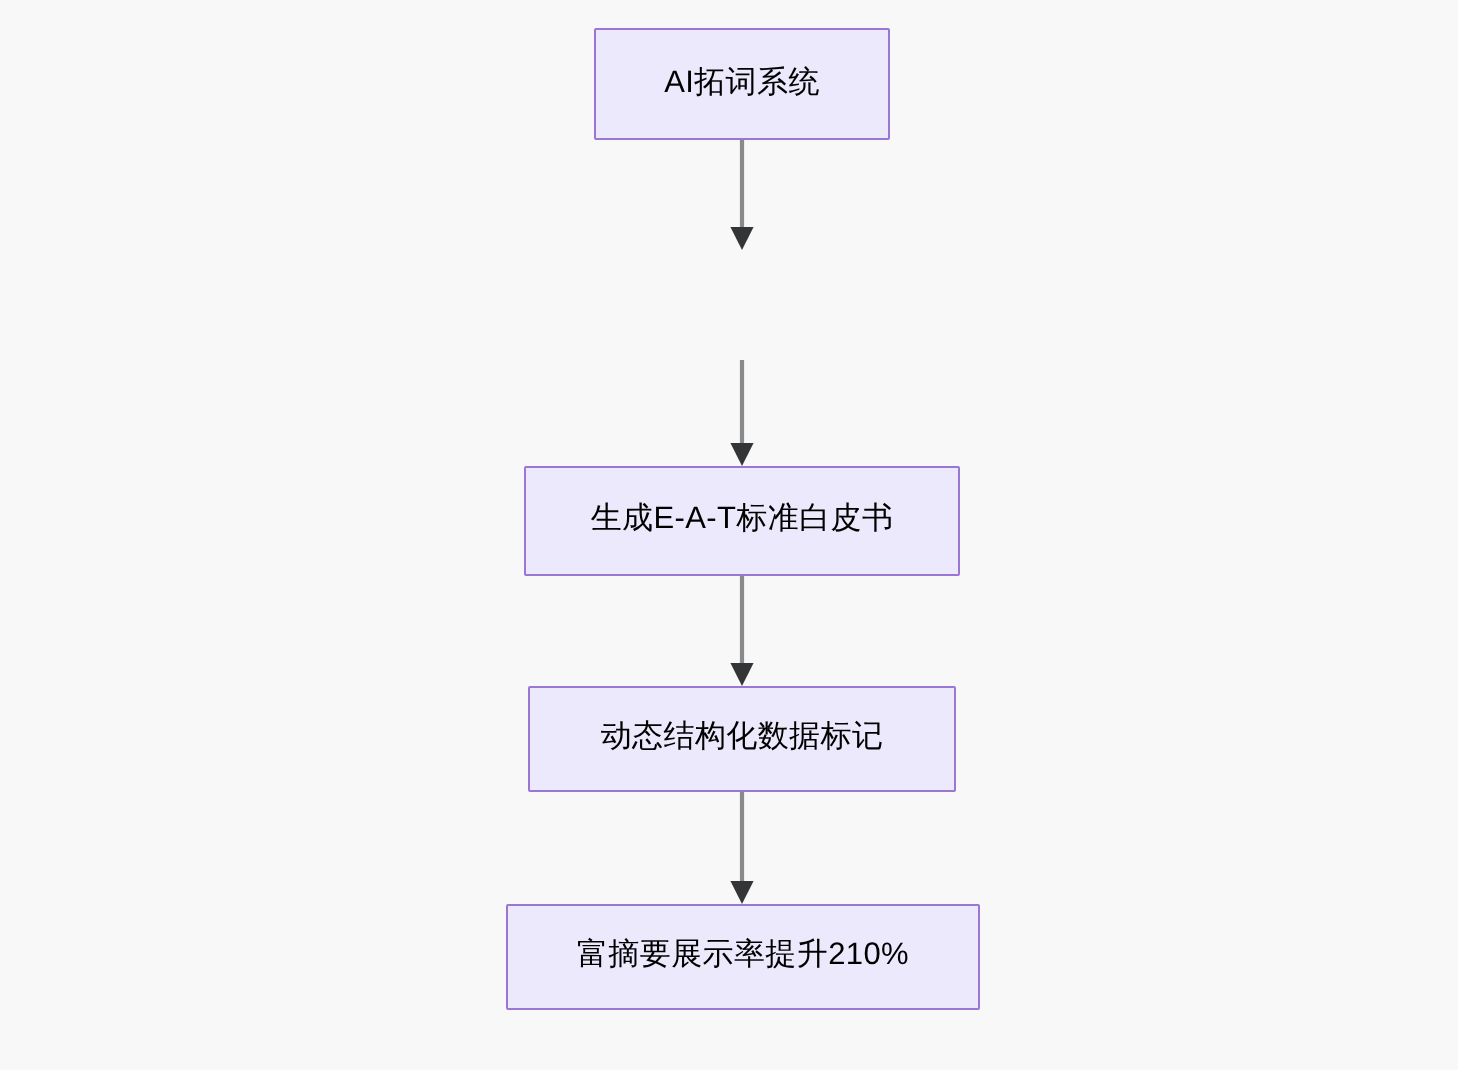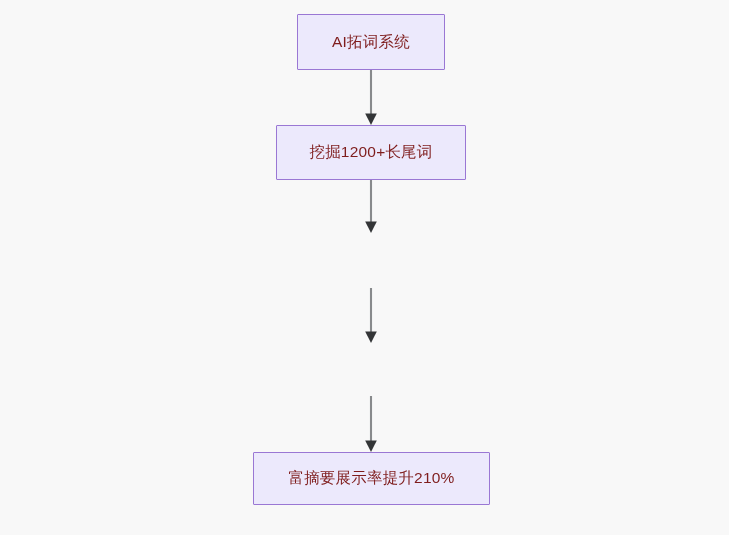--- a/index.html
+++ b/index.html
@@ -23,21 +23,21 @@
 
   .node {
     position: absolute;
     box-sizing: border-box;
     background: #ece9fc;
     border: 1.4px solid #9a77d4;
     border-radius: 1px;
     display: flex;
     align-items: center;
     justify-content: center;
-    color: #7f1d1d;
+    color: #000000;
     font-size: 15.5px;
     line-height: 1.2;
     letter-spacing: 0.2px;
     white-space: nowrap;
   }
 
   .node-label {
     display: block;
     text-align: center;
   }
@@ -94,23 +94,26 @@
     <g>
       <line class="edge-line" x1="371" y1="396" x2="371" y2="444"></line>
       <polygon class="edge-head" points="371,452 365.2,440.5 376.8,440.5"></polygon>
     </g>
   </svg>
 
   <div class="node node-1">
     <span class="node-label">AI拓词系统</span>
   </div>
 
-  <div class="node node-2">
-    <span class="node-label">挖掘1200+长尾词</span>
+
+  <div class="node node-3">
+    <span class="node-label">生成E-A-T标准白皮书</span>
   </div>
 
-
+  <div class="node node-4">
+    <span class="node-label">动态结构化数据标记</span>
+  </div>
 
   <div class="node node-5">
     <span class="node-label">富摘要展示率提升210%</span>
   </div>
 
 </div>
 
 </body></html>

